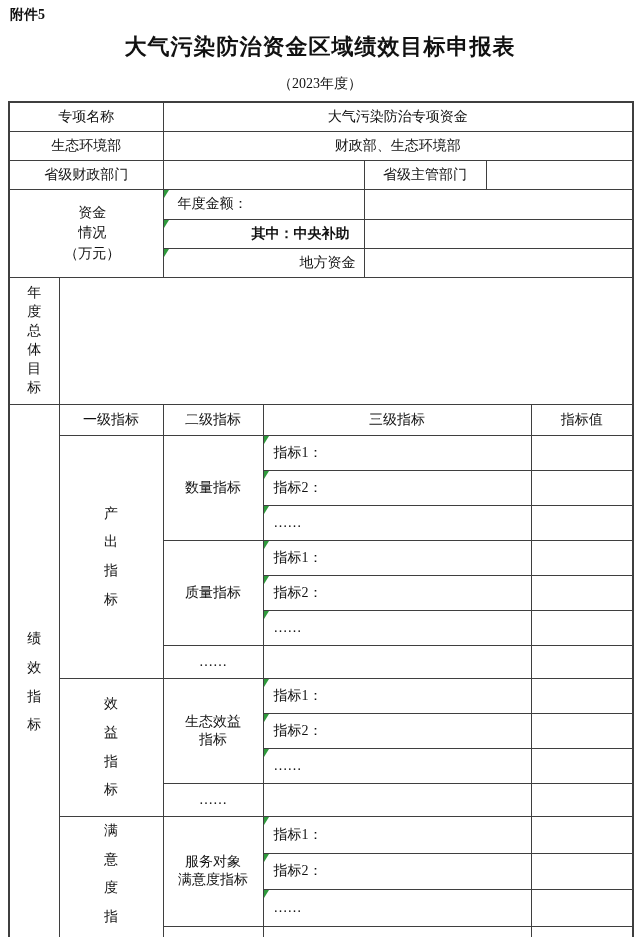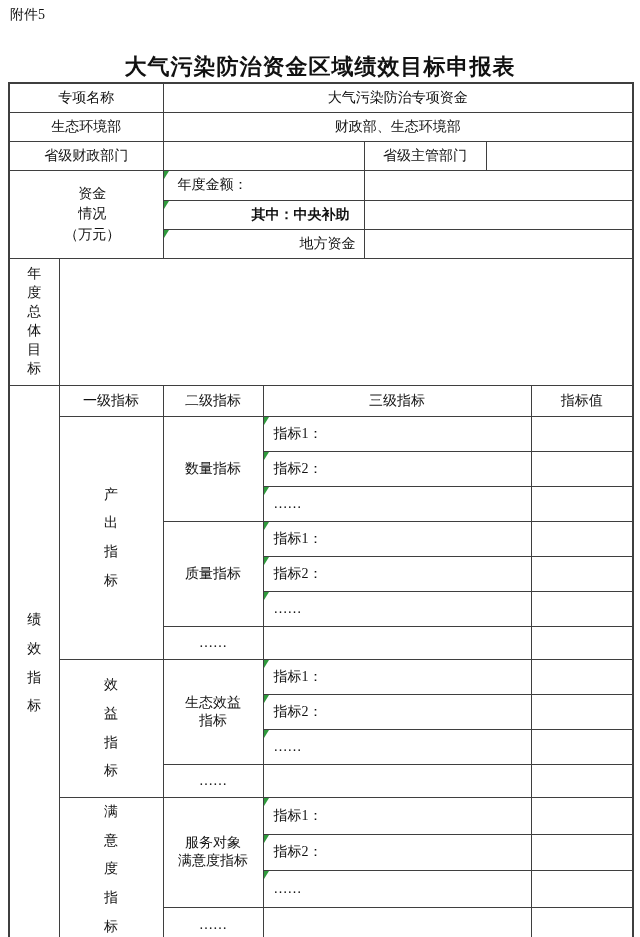--- a/index.html
+++ b/index.html
@@ -8,22 +8,22 @@
     --tc:#111111;
     --bg:#ffffff;
   }
   html,body{margin:0;padding:0;}
   body{
     width:640px;height:937px;background:var(--bg);color:var(--tc);
     font-family:"Liberation Serif","DejaVu Serif",serif;
     -webkit-font-smoothing:antialiased;
   }
   .sheet{padding:6px 8px 0 8px;}
-  .attach{font-size:14px;font-weight:normal;height:18px;padding-left:2px;}
-  .title{margin:28px 0 0 0;text-align:center;font-size:22px;font-weight:bold;letter-spacing:1px;}
+  .attach{font-size:14px;font-weight:bold;height:18px;padding-left:2px;}
+  .title{margin:8px 0 0 0;text-align:center;font-size:22px;font-weight:bold;letter-spacing:1px;}
   .subtitle{margin:13px 0 8px 0;text-align:center;font-size:14px;}
   table{
     border-collapse:collapse;table-layout:fixed;width:624px;
     border:2px solid var(--bc);
   }
   td{
     border:1px solid var(--bc);
     font-size:14px;text-align:center;vertical-align:middle;
     padding:0;position:relative;overflow:hidden;line-height:1.3;
   }
@@ -47,20 +47,21 @@
     border-bottom:8px solid transparent;
   }
 </style>
 </head>
 <body>
 
 <div class="sheet">
 
   <div class="attach">附件5</div>
   <div class="title">大气污染防治资金区域绩效目标申报表</div>
+  <div class="subtitle">（2023年度）</div>
 
   <table>
     <colgroup>
       <col style="width:50px">
         <col style="width:104px">
         <col style="width:100px">
       <col style="width:101px">
         <col style="width:122px">
         <col style="width:45px">
         <col style="width:102px">

